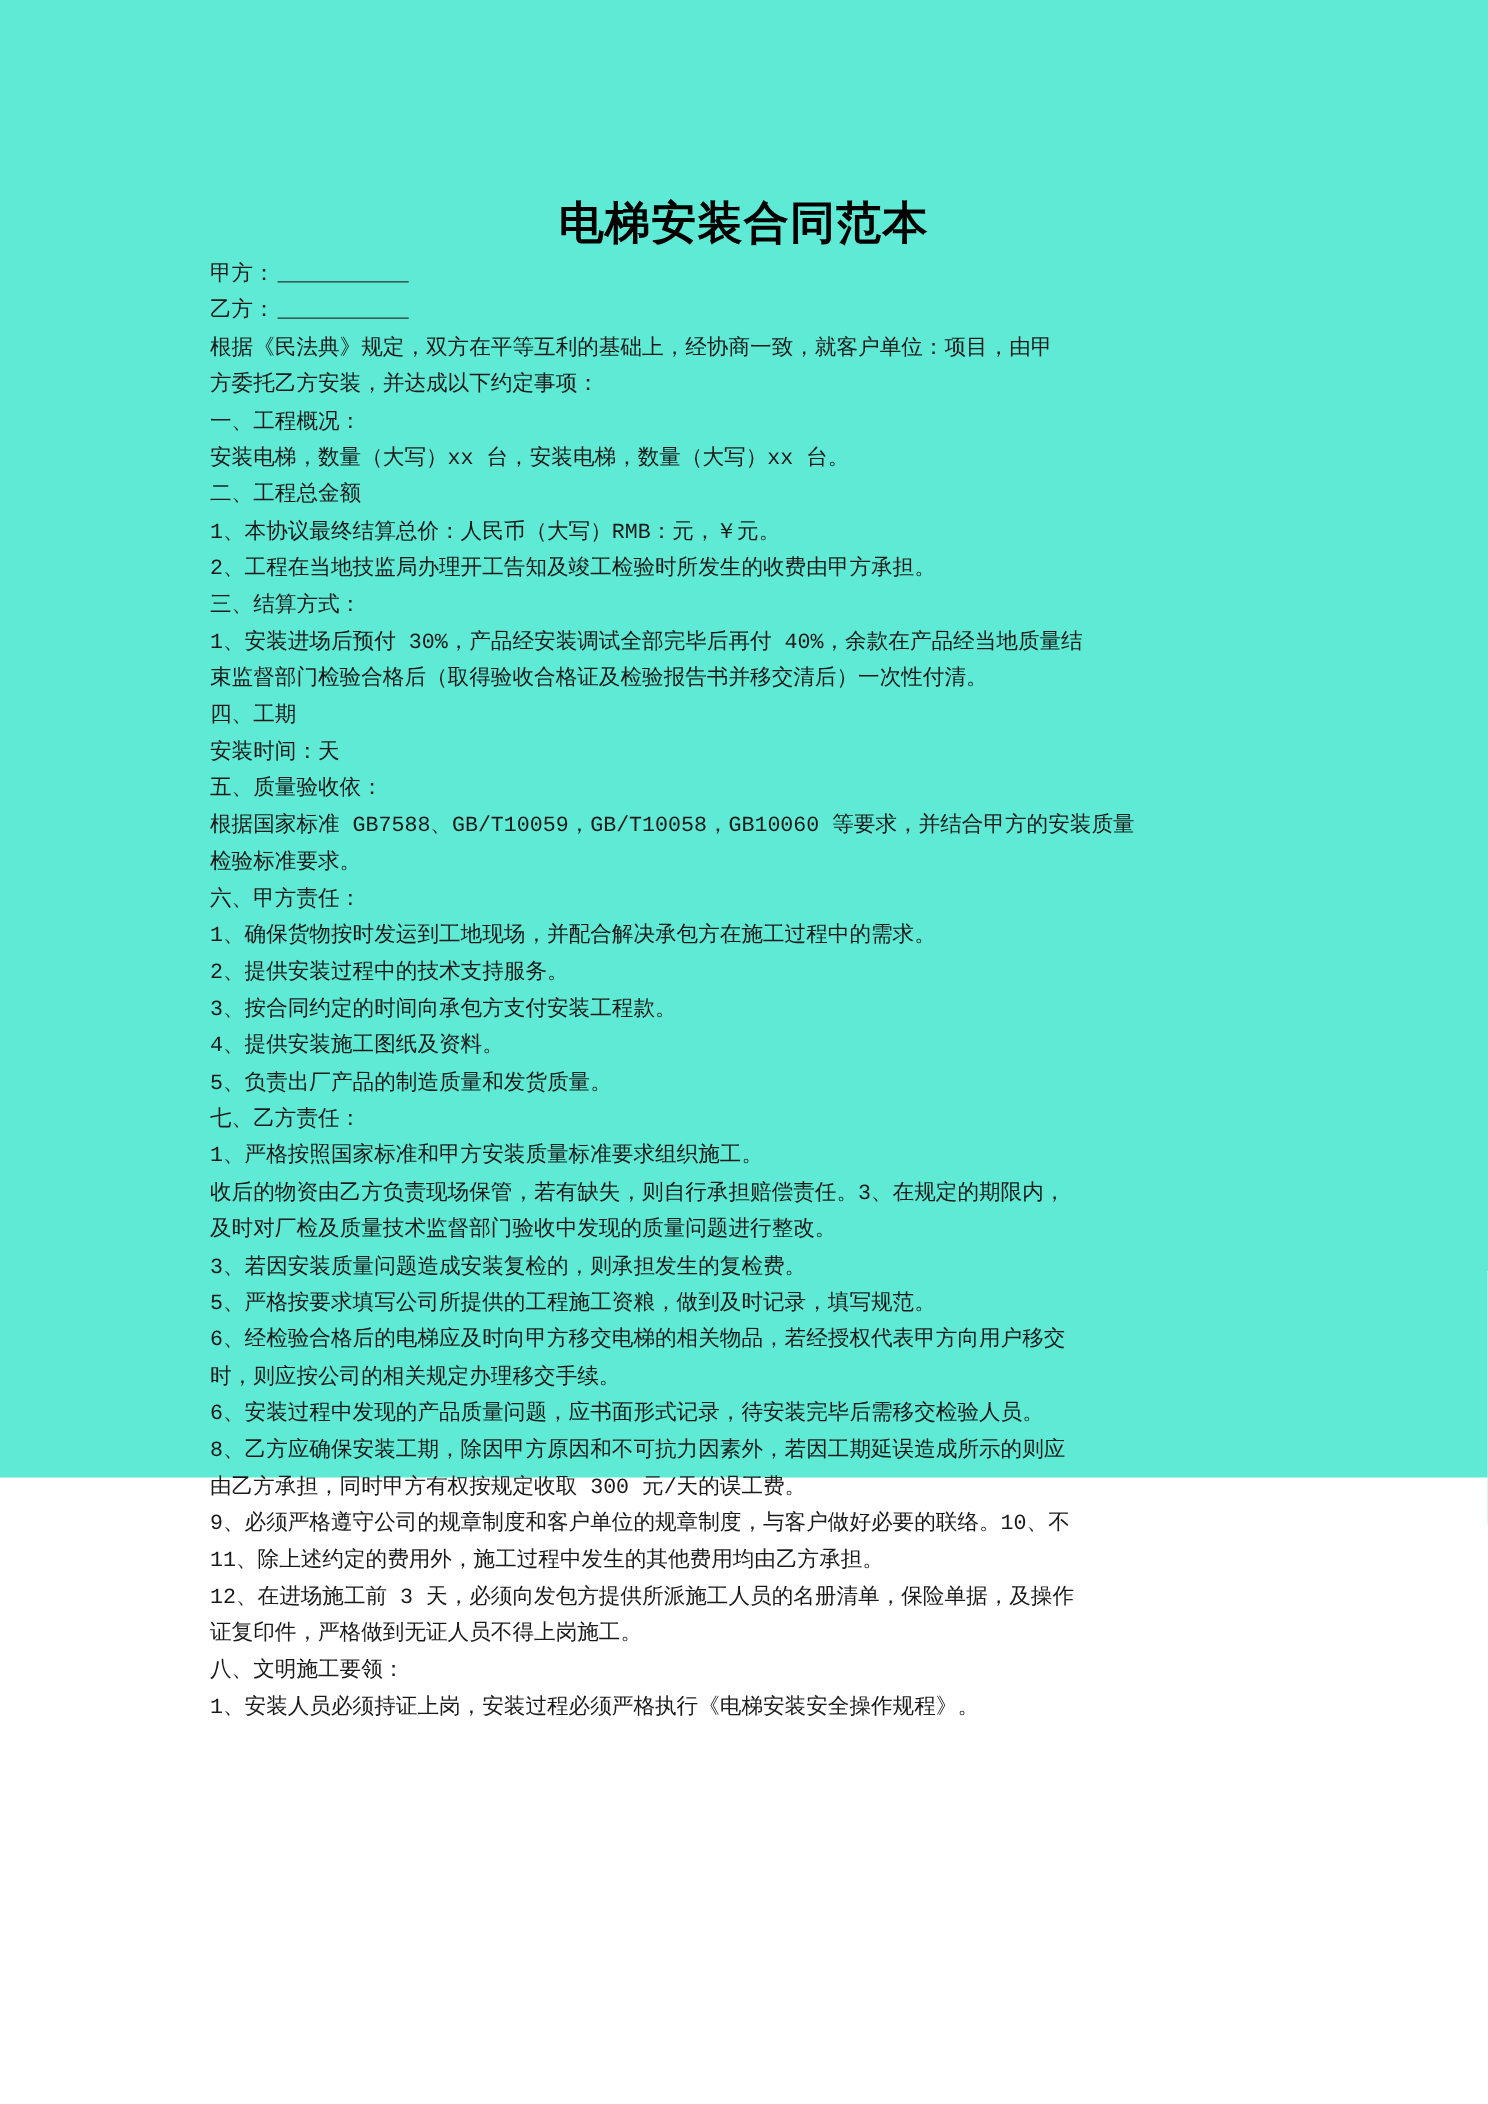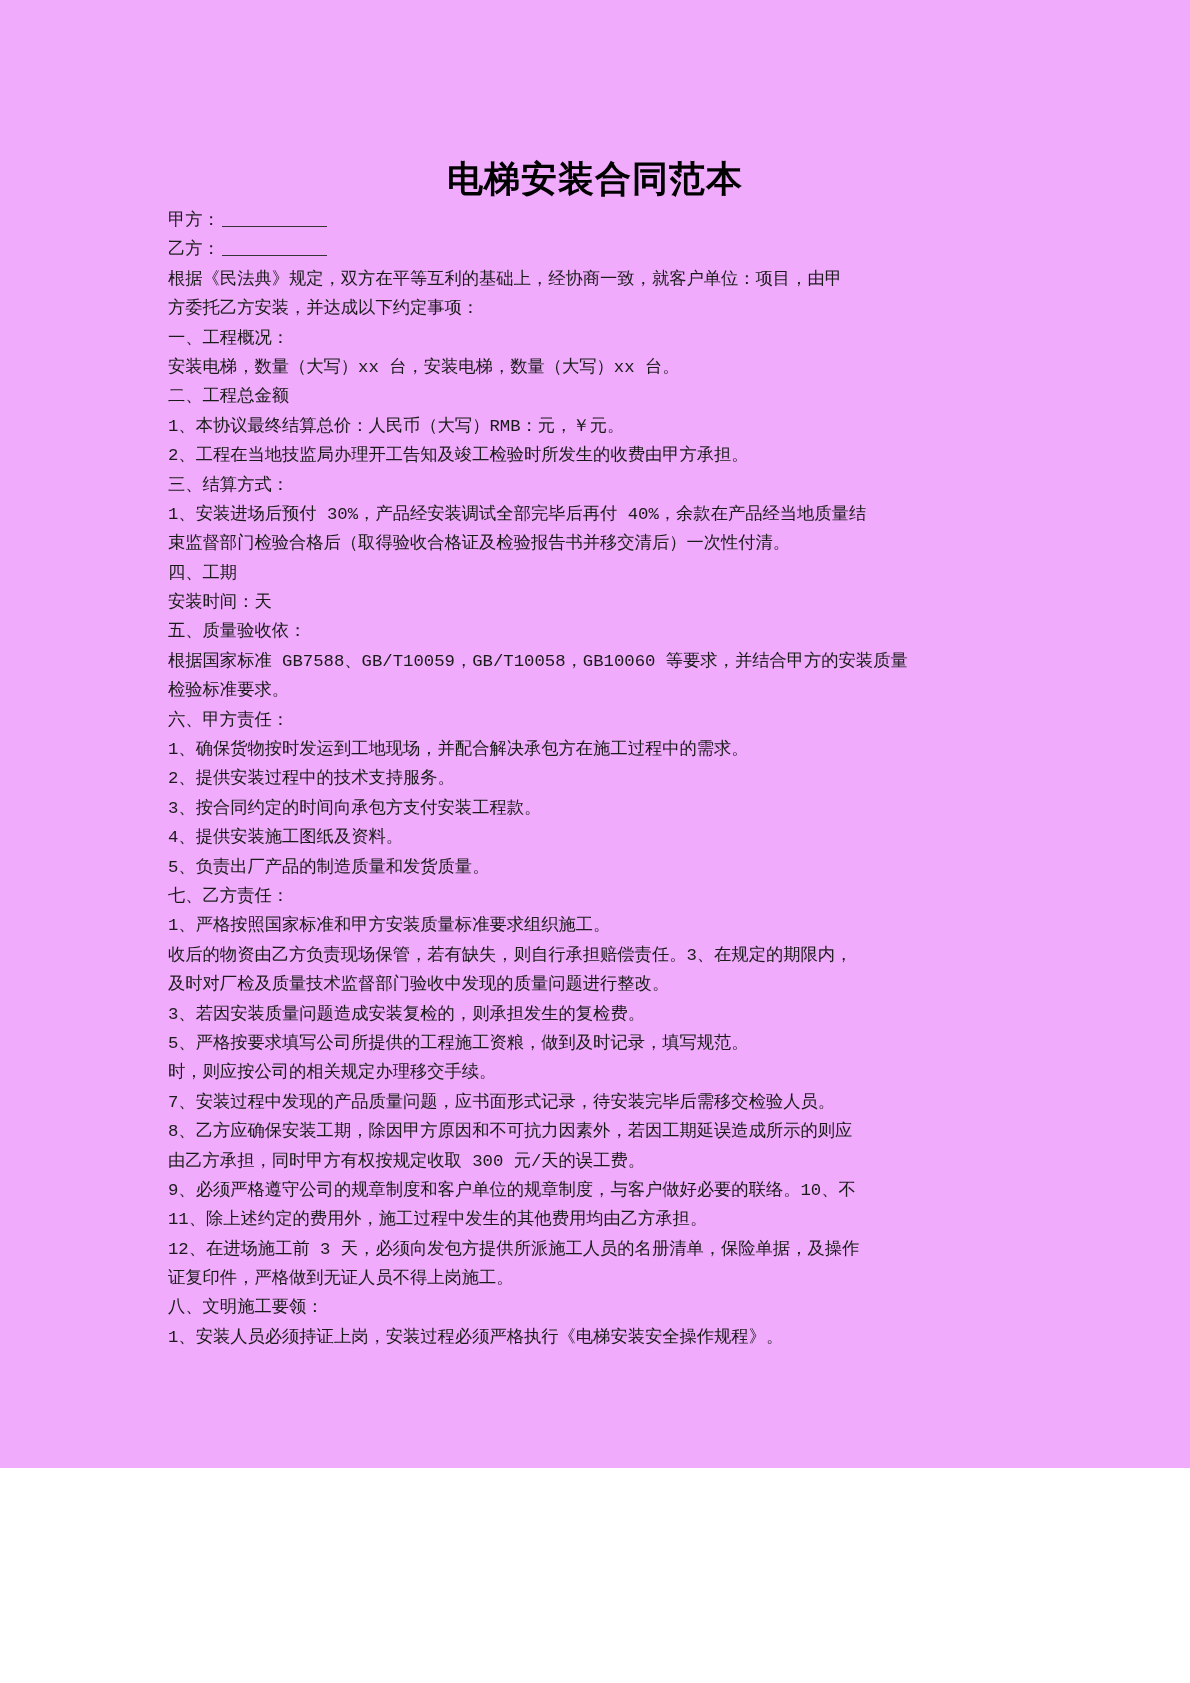--- a/index.html
+++ b/index.html
@@ -11,22 +11,22 @@
     width: 1190px;
     height: 1683px;
     position: relative;
     overflow: hidden;
     color: #111111;
   }
   .page {
     position: absolute;
     left: 0; top: 0;
     width: 1190px;
-    height: 1468px;
-    background: #f0abfc;
+    height: 1182px;
+    background: #5eead4;
   }
   .title {
     position: absolute;
     left: 0;
     top: 154px;
     width: 1190px;
     text-align: center;
     font-family: "DejaVu Serif", "Liberation Serif", serif;
     font-weight: bold;
     font-size: 36px;
@@ -92,22 +92,23 @@
         <span class="line">2、提供安装过程中的技术支持服务。</span>
         <span class="line">3、按合同约定的时间向承包方支付安装工程款。</span>
         <span class="line">4、提供安装施工图纸及资料。</span>
         <span class="line">5、负责出厂产品的制造质量和发货质量。</span>
         <span class="line">七、乙方责任：</span>
         <span class="line">1、严格按照国家标准和甲方安装质量标准要求组织施工。</span>
         <span class="line">收后的物资由乙方负责现场保管，若有缺失，则自行承担赔偿责任。3、在规定的期限内，</span>
         <span class="line">及时对厂检及质量技术监督部门验收中发现的质量问题进行整改。</span>
         <span class="line">3、若因安装质量问题造成安装复检的，则承担发生的复检费。</span>
         <span class="line">5、严格按要求填写公司所提供的工程施工资粮，做到及时记录，填写规范。</span>
+        <span class="line">6、经检验合格后的电梯应及时向甲方移交电梯的相关物品，若经授权代表甲方向用户移交</span>
         <span class="line">时，则应按公司的相关规定办理移交手续。</span>
-        <span class="line">7、安装过程中发现的产品质量问题，应书面形式记录，待安装完毕后需移交检验人员。</span>
+        <span class="line">6、安装过程中发现的产品质量问题，应书面形式记录，待安装完毕后需移交检验人员。</span>
         <span class="line">8、乙方应确保安装工期，除因甲方原因和不可抗力因素外，若因工期延误造成所示的则应</span>
         <span class="line">由乙方承担，同时甲方有权按规定收取 300 元/天的误工费。</span>
         <span class="line">9、必须严格遵守公司的规章制度和客户单位的规章制度，与客户做好必要的联络。10、不</span>
         <span class="line">11、除上述约定的费用外，施工过程中发生的其他费用均由乙方承担。</span>
         <span class="line">12、在进场施工前 3 天，必须向发包方提供所派施工人员的名册清单，保险单据，及操作</span>
         <span class="line">证复印件，严格做到无证人员不得上岗施工。</span>
         <span class="line">八、文明施工要领：</span>
         <span class="line">1、安装人员必须持证上岗，安装过程必须严格执行《电梯安装安全操作规程》。</span>
       </div>
   </div>

